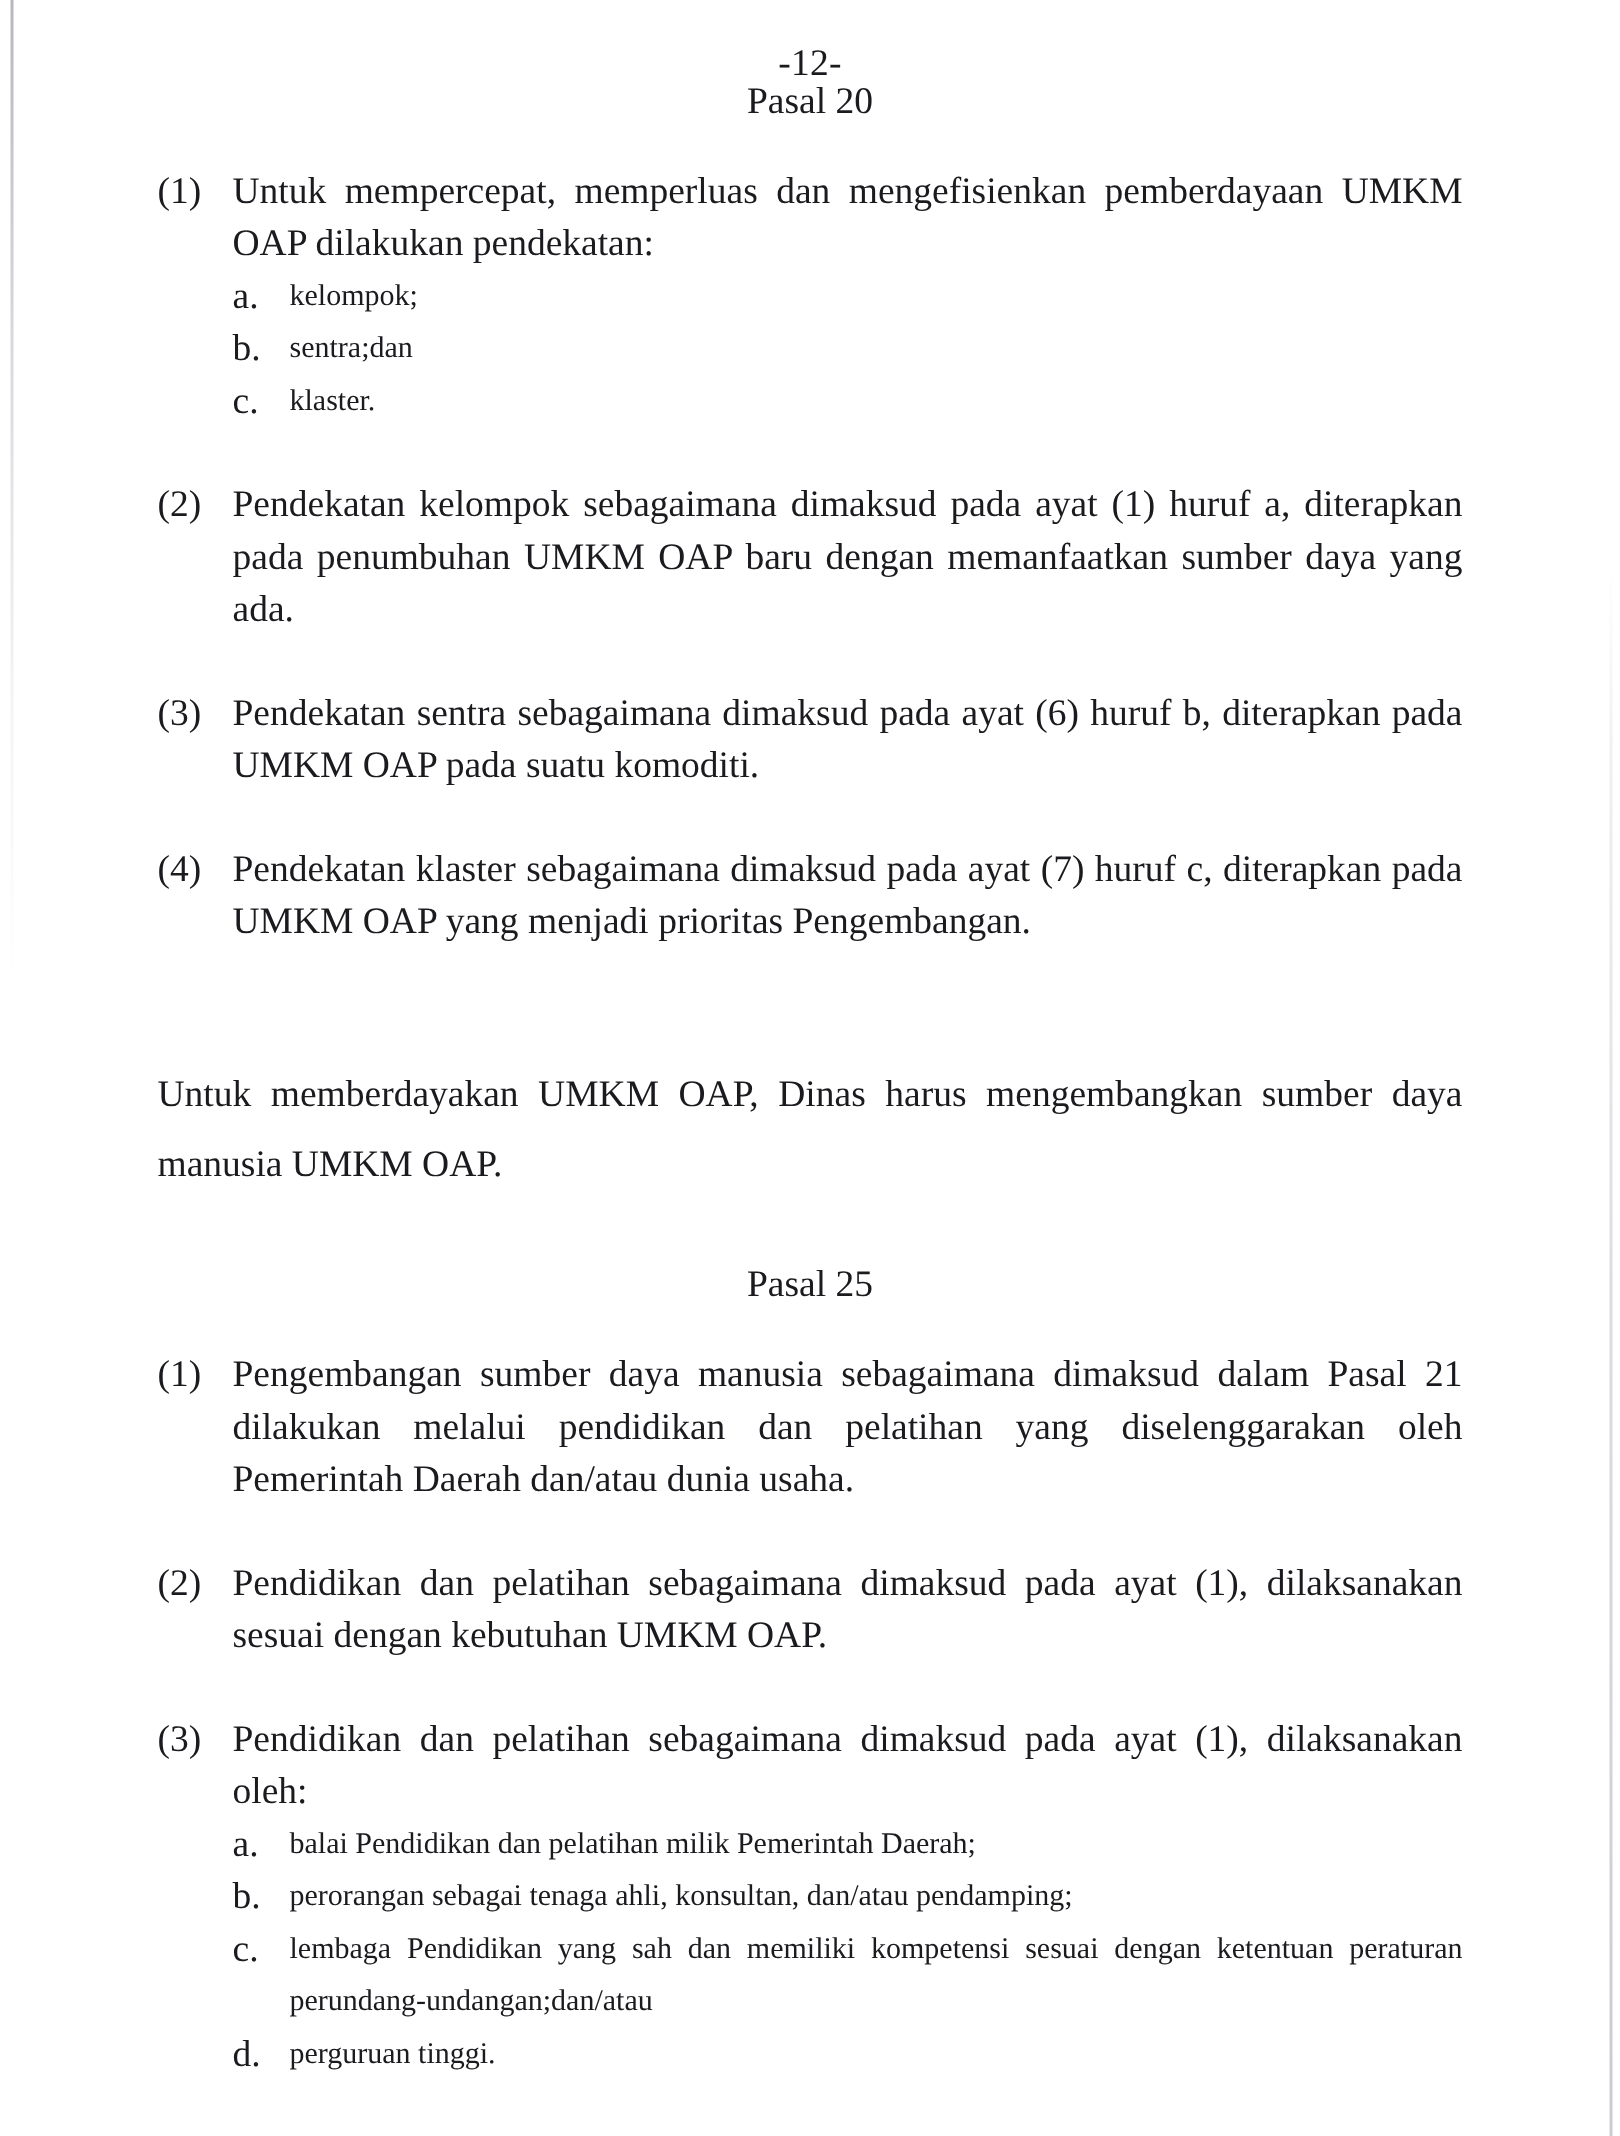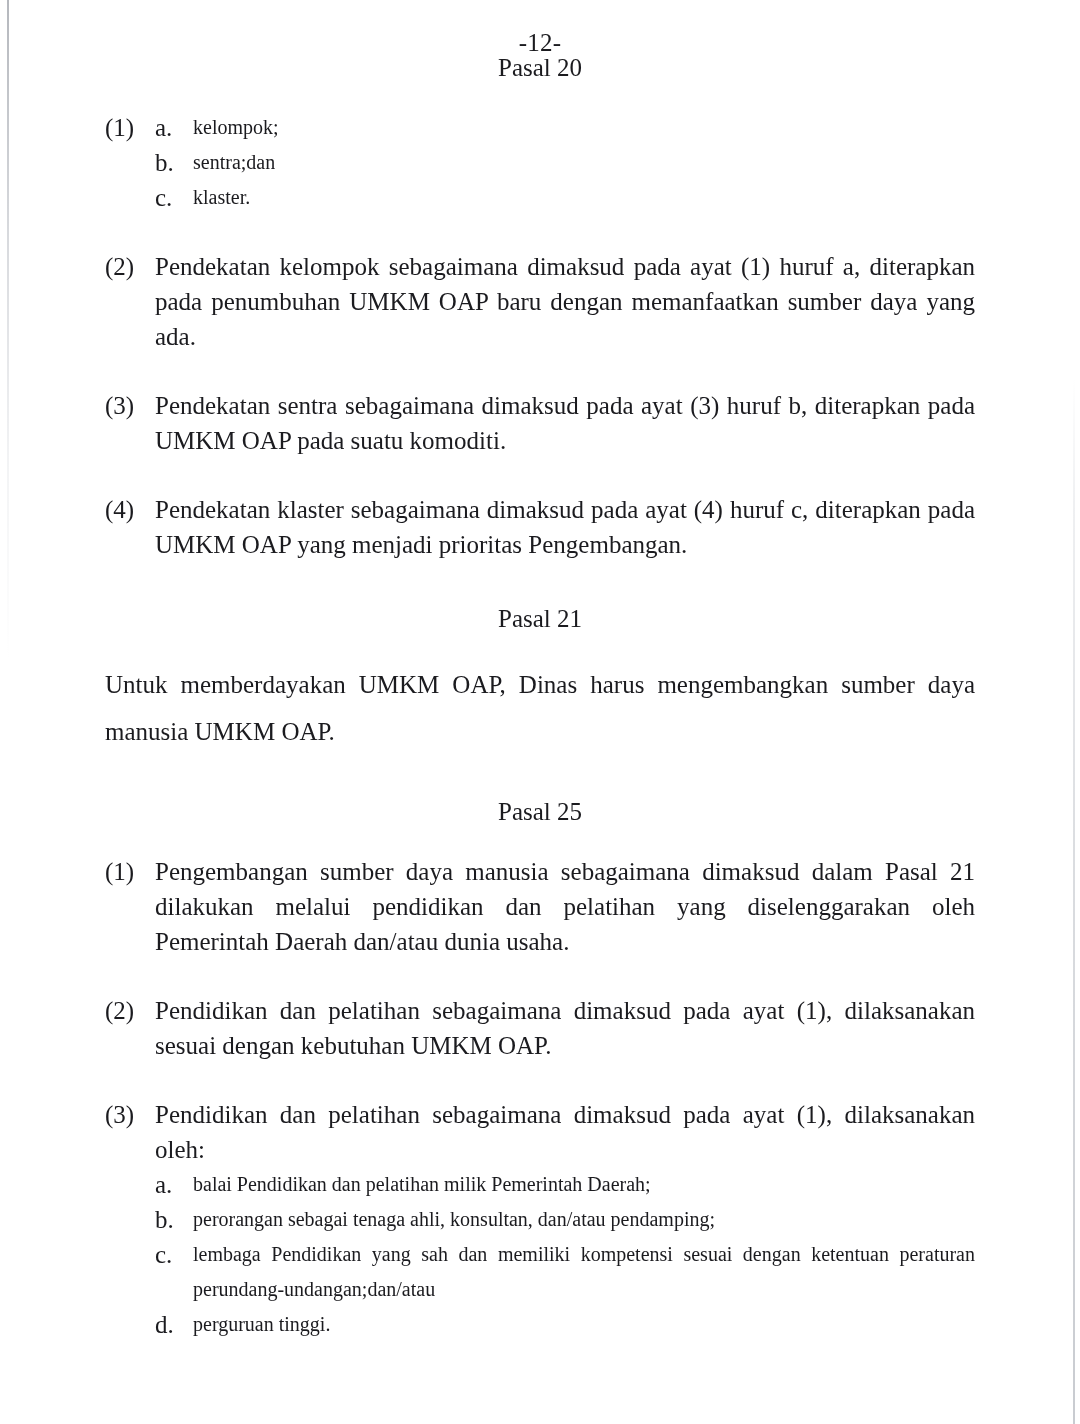--- a/index.html
+++ b/index.html
@@ -140,20 +140,21 @@
 
     <div class="page-number">-12-</div>
 
     <div class="pasal-heading h-pasal20">Pasal 20</div>
 
     <div class="gap-30"></div>
 
     <div class="clause">
       <div class="clause-marker">(1)</div>
       <div class="clause-body">
+        <div>Untuk mempercepat, memperluas dan mengefisienkan pemberdayaan UMKM OAP dilakukan pendekatan:</div>
         <div class="subitem">
           <span class="sub-marker">a.</span>
           <span class="sub-text no-justify">kelompok;</span>
         </div>
         <div class="subitem">
           <span class="sub-marker">b.</span>
           <span class="sub-text no-justify">sentra;dan</span>
         </div>
         <div class="subitem">
           <span class="sub-marker">c.</span>
@@ -166,33 +167,32 @@
 
     <div class="clause">
       <div class="clause-marker">(2)</div>
       <div class="clause-body">Pendekatan kelompok sebagaimana dimaksud pada ayat (1) huruf a, diterapkan pada penumbuhan UMKM OAP baru dengan memanfaatkan sumber daya yang ada.</div>
     </div>
 
     <div class="gap-34"></div>
 
     <div class="clause">
       <div class="clause-marker">(3)</div>
-      <div class="clause-body">Pendekatan sentra sebagaimana dimaksud pada ayat (3) huruf b, diterapkan pada UMKM OAP pada suatu komoditi.</div>
+      <div class="clause-body">Pendekatan sentra sebagaimana dimaksud pada ayat (6) huruf b, diterapkan pada UMKM OAP pada suatu komoditi.</div>
     </div>
 
     <div class="gap-34"></div>
 
     <div class="clause">
       <div class="clause-marker">(4)</div>
-      <div class="clause-body">Pendekatan klaster sebagaimana dimaksud pada ayat (4) huruf c, diterapkan pada UMKM OAP yang menjadi prioritas Pengembangan.</div>
+      <div class="clause-body">Pendekatan klaster sebagaimana dimaksud pada ayat (7) huruf c, diterapkan pada UMKM OAP yang menjadi prioritas Pengembangan.</div>
     </div>
 
     <div class="gap-44"></div>
 
-    <div class="pasal-heading h-pasal21">Pasal 21</div>
 
     <div class="gap-30"></div>
 
     <div class="para">Untuk memberdayakan UMKM OAP, Dinas harus mengembangkan sumber daya manusia UMKM OAP.</div>
 
     <div class="gap-44"></div>
 
     <div class="pasal-heading h-pasal22">Pasal 25</div>
 
     <div class="gap-30"></div>

